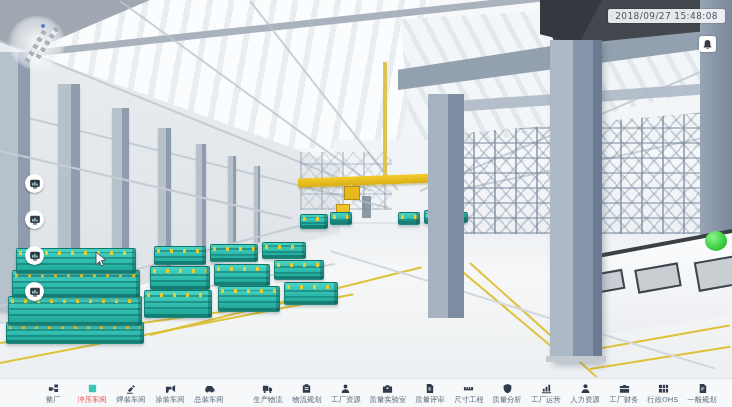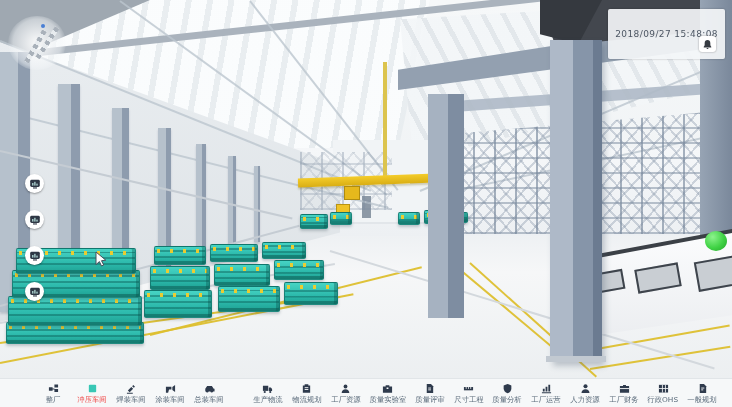--- a/index.html
+++ b/index.html
@@ -69,21 +69,21 @@
   .winR{background:#c9ced3;border:2px solid #3e444c;transform:rotate(-10deg);}
   .sphere{left:705px;top:231px;width:22px;height:20px;border-radius:50%;
     background:radial-gradient(circle at 35% 30%,#8df38d,#3fd244 55%,#23a32a);}
   .glow{left:8px;top:16px;width:58px;height:54px;border-radius:50%;
     background:radial-gradient(circle,rgba(255,255,255,.95) 0%,rgba(244,247,249,.5) 60%,rgba(244,247,249,0) 75%);}
   .stick{width:5px;height:36px;transform-origin:center bottom;
     background:repeating-linear-gradient(0deg,#a9b1ba 0 4px,#e8ecef 4px 8px);}
   .bluetip{width:4px;height:4px;border-radius:50%;background:#4a7fd4;}
 
   
-  .timestamp{position:absolute;top:9px;right:7px;padding:20px 7px;z-index:40;
+  .timestamp{position:absolute;top:9px;right:7px;padding:2px 7px;z-index:40;
     background:rgba(243,245,247,.92);border-radius:2px;font-size:9px;color:#4c5663;
     letter-spacing:.4px;box-shadow:0 0 2px rgba(0,0,0,.3);}
   .bellBtn{position:absolute;left:699px;top:36px;width:17px;height:16px;z-index:40;
     background:#fff;border-radius:3px;box-shadow:0 0 2px rgba(0,0,0,.4);
     display:flex;align-items:center;justify-content:center;cursor:pointer;color:#363b42;}
   .circleBtn{position:absolute;left:25px;width:19px;height:19px;border-radius:50%;z-index:40;
     background:#fff;box-shadow:0 1px 2px rgba(0,0,0,.35);display:flex;align-items:center;
     justify-content:center;cursor:pointer;}
   .cursor{position:absolute;left:95px;top:251px;z-index:50;}
 

